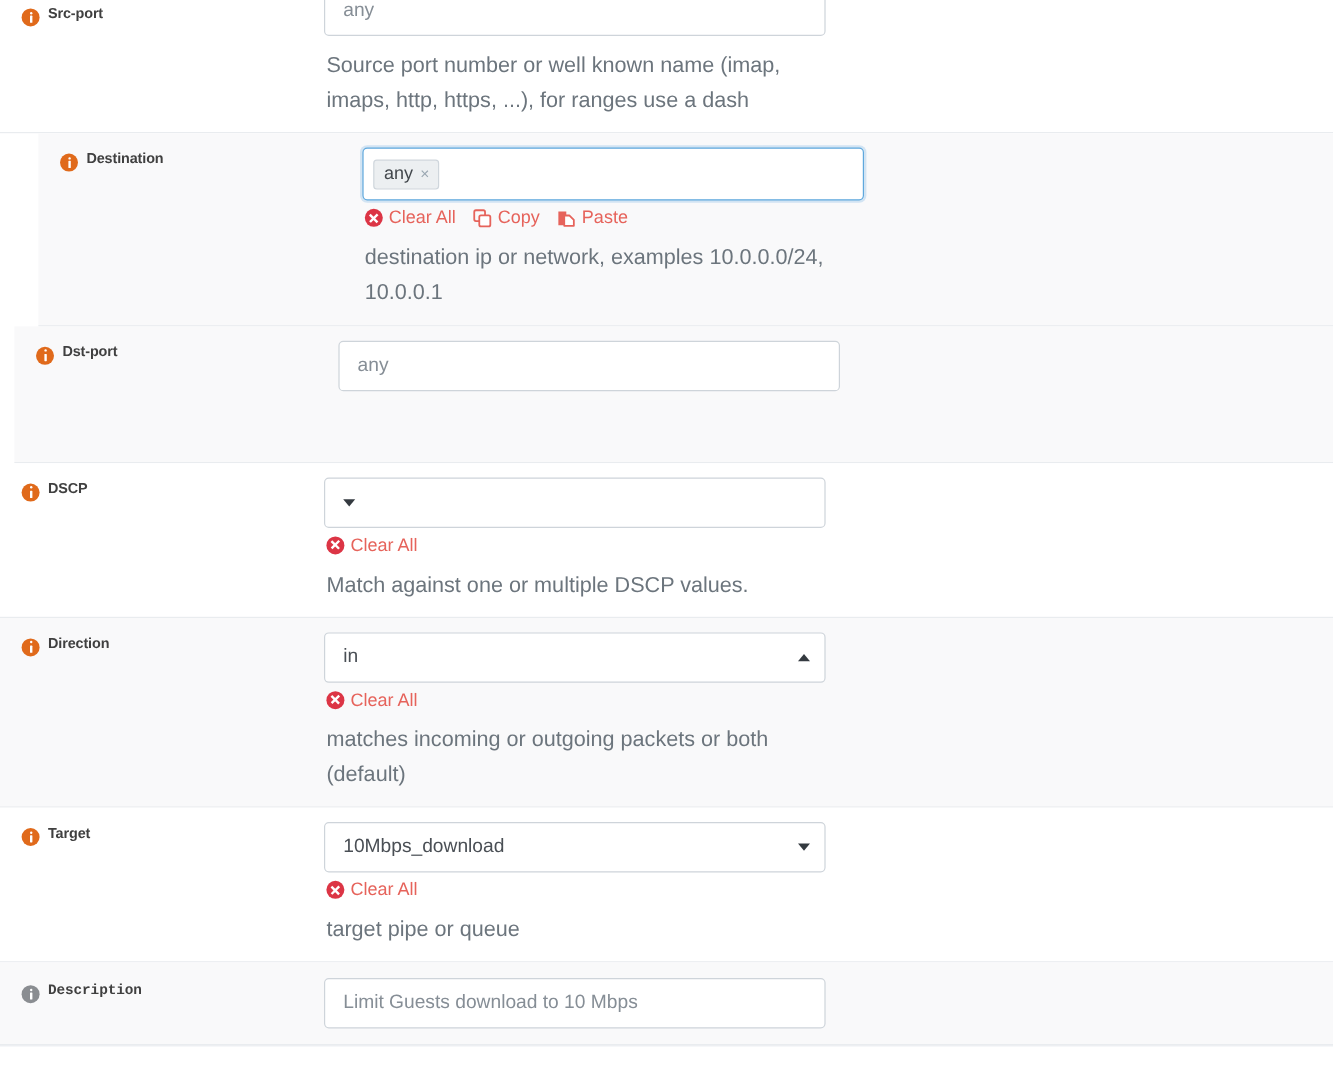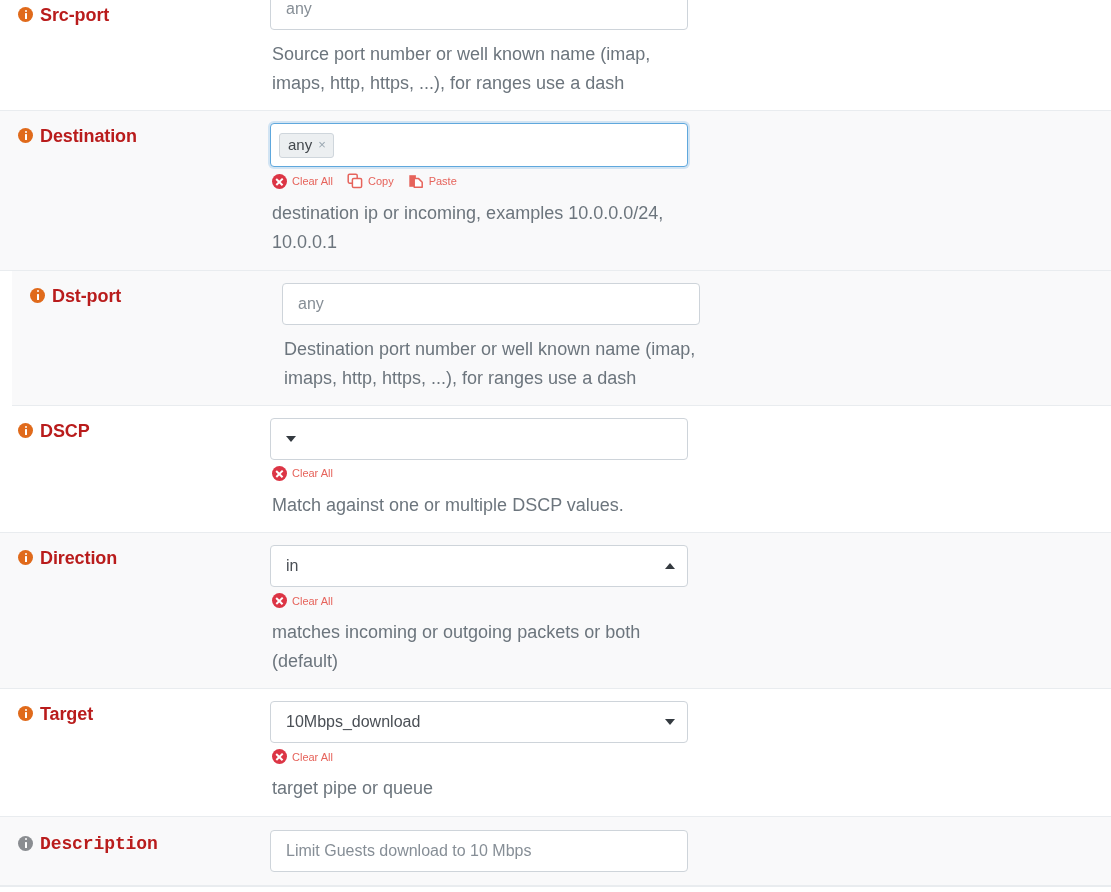--- a/index.html
+++ b/index.html
@@ -36,23 +36,23 @@
     align-items: flex-start;
     gap: 7px;
   }
   .col-field {
     flex: 1 1 auto;
     padding: 12px 0 12px 0;
     min-width: 0;
   }
 
   .label-text {
-    font-size: 18px;
+    font-size: 12px;
     font-weight: bold;
-    color: #b91c1c;
+    color: #404040;
     line-height: 1.25;
     letter-spacing: -0.1px;
   }
 
   
   .info-icon {
     display: inline-block;
     width: 15px; height: 15px;
     border-radius: 50%;
     background: #e06a1b;
@@ -159,21 +159,21 @@
     align-items: center;
     gap: 14px;
     margin-top: 6px;
     padding-left: 2px;
   }
   .act {
     display: inline-flex;
     align-items: center;
     gap: 5px;
     color: #e6635b;
-    font-size: 11px;
+    font-size: 15px;
     cursor: pointer;
     text-decoration: none;
   }
   .act .glyph { display: inline-flex; align-items: center; }
 
   .icon-clear {
     width: 15px; height: 15px;
     border-radius: 50%;
     background: #dc3545;
     position: relative;
@@ -232,21 +232,21 @@
       <span class="label-text">Src-port</span>
     </div>
     <div class="col-field" style="padding-top:0;">
       <div class="text-input" style="margin-top:-12px;">
         <span class="ph">any</span>
       </div>
       <div class="hint">Source port number or well known name (imap, imaps, http, https, ...), for ranges use a dash</div>
     </div>
   </div>
 
-  <div class="form-row striped" style="min-height:115px;">
+  <div class="form-row striped" style="min-height:115px;margin-left:32px;">
     <div class="col-label">
       <span class="info-icon"></span>
       <span class="label-text">Destination</span>
     </div>
     <div class="col-field">
       <div class="token-input">
         <span class="token">
           <span>any</span>
           <span class="token-x">×</span>
         </span>
@@ -270,35 +270,34 @@
         <span class="act">
           <span class="glyph">
             <svg width="16" height="16" viewBox="0 0 16 16" aria-hidden="true">
               <path d="M1.3 2.2h6.6v11.6H1.3z" fill="#e6635b"></path>
               <path d="M6.2 5.6h4.4l3.6 3.6v5.0H6.2z" fill="#fff" stroke="#e6635b" stroke-width="1.5" stroke-linejoin="round"></path>
             </svg>
           </span>
           <span>Paste</span>
         </span>
       </div>
-      <div class="hint">destination ip or incoming, examples 10.0.0.0/24, 10.0.0.1</div>
+      <div class="hint">destination ip or network, examples 10.0.0.0/24, 10.0.0.1</div>
     </div>
   </div>
 
 
   <div class="form-row striped" style="min-height:114px;margin-left:12px;">
     <div class="col-label">
       <span class="info-icon"></span>
       <span class="label-text">Dst-port</span>
     </div>
     <div class="col-field">
       <div class="text-input">
         <span class="ph">any</span>
       </div>
-      <div class="hint">Destination port number or well known name (imap, imaps, http, https, ...), for ranges use a dash</div>
     </div>
   </div>
 
   <div class="form-row" style="min-height:113px;">
     <div class="col-label">
       <span class="info-icon"></span>
       <span class="label-text">DSCP</span>
     </div>
     <div class="col-field">
       <div class="select-box">

